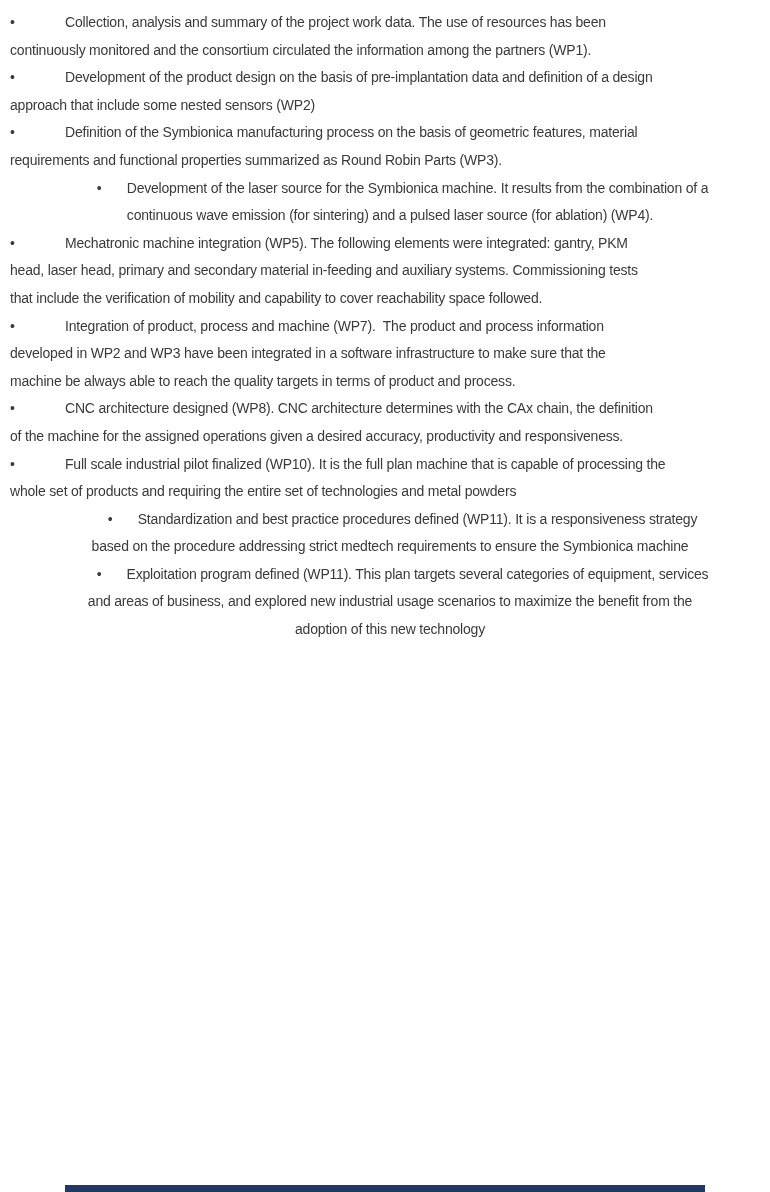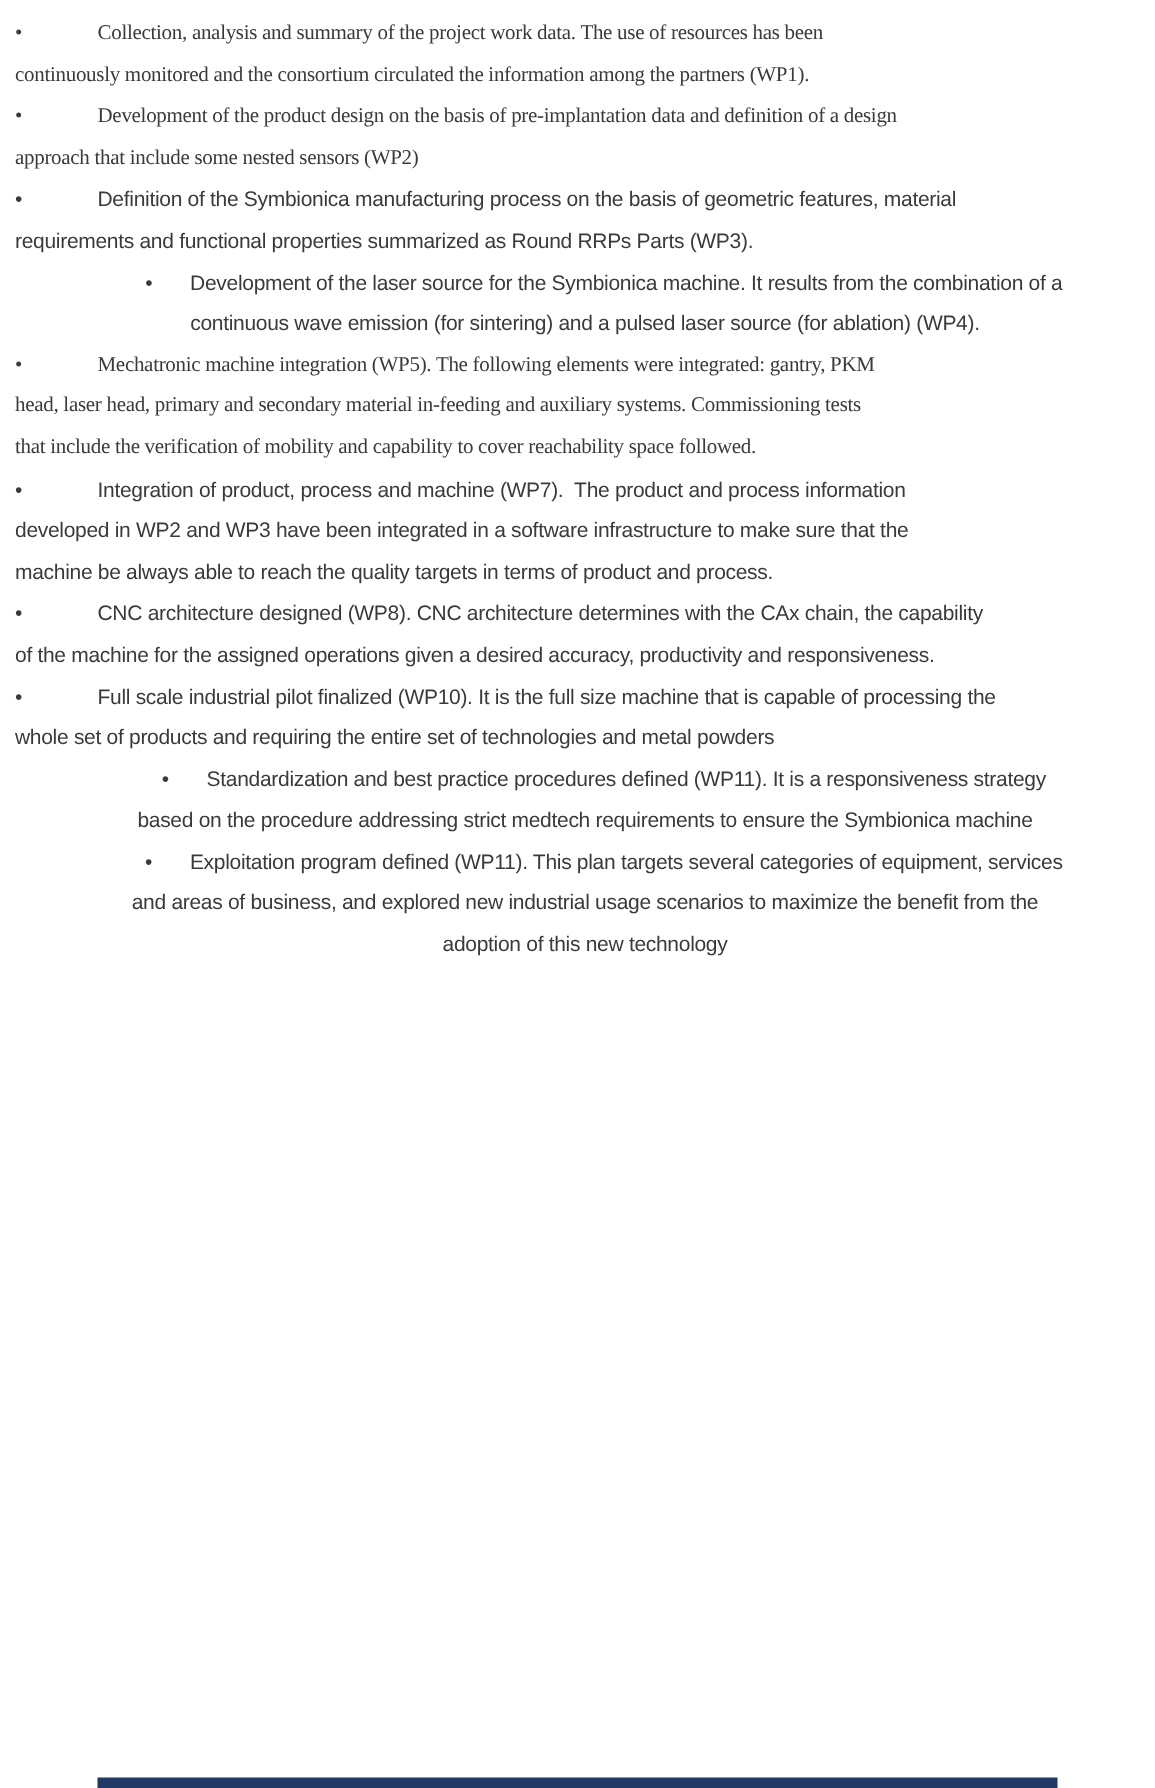--- a/index.html
+++ b/index.html
@@ -35,21 +35,21 @@
     color: #3a3a3a;
     white-space: pre;           
   }
   p.bullet-para .bullet {
     display: inline-block;
     width: 55px;                
     color: #3a3a3a;
     font-size: 14px;
   }
   
-  .sp-none     { margin-top: 2px; font-family: Liberation Serif, serif; }
+  .sp-none     { margin-top: 2px; }
   .sp-small    { margin-top: 14px; text-align: center; }
   .sp-blank    { margin-top: 31px; }
   .sp-blank-lg { margin-top: 38px; text-align: center; }
   p.bullet-para:first-child { margin-top: 0; }
 
   
   .bottom-table-edge {
     position: absolute;
     left: 65px;
     bottom: 0;
@@ -60,32 +60,32 @@
 </head>
 <body>
 
 <div class="page" style="background: rgb(255, 255, 255);">
   <div class="content" style="color: rgb(58, 58, 58);">
       <p class="bullet-para sp-none"><span class="bullet">•</span><span class="para-text">Collection, analysis and summary of the project work data. The use of resources has been
 continuously monitored and the consortium circulated the information among the partners (WP1).</span></p>
       <p class="bullet-para sp-none"><span class="bullet">•</span><span class="para-text">Development of the product design on the basis of pre-implantation data and definition of a design
 approach that include some nested sensors (WP2)</span></p>
       <p class="bullet-para sp-blank"><span class="bullet">•</span><span class="para-text">Definition of the Symbionica manufacturing process on the basis of geometric features, material
-requirements and functional properties summarized as Round RRPs Parts (WP3).</span></p>
+requirements and functional properties summarized as Round Robin Parts (WP3).</span></p>
       <p class="bullet-para sp-blank-lg"><span class="bullet">•</span><span class="para-text">Development of the laser source for the Symbionica machine. It results from the combination of a
 continuous wave emission (for sintering) and a pulsed laser source (for ablation) (WP4).</span></p>
       <p class="bullet-para sp-none"><span class="bullet">•</span><span class="para-text">Mechatronic machine integration (WP5). The following elements were integrated: gantry, PKM
 head, laser head, primary and secondary material in-feeding and auxiliary systems. Commissioning tests
 that include the verification of mobility and capability to cover reachability space followed.</span></p>
       <p class="bullet-para sp-blank"><span class="bullet">•</span><span class="para-text">Integration of product, process and machine (WP7).  The product and process information
 developed in WP2 and WP3 have been integrated in a software infrastructure to make sure that the
 machine be always able to reach the quality targets in terms of product and process.</span></p>
-      <p class="bullet-para sp-blank"><span class="bullet">•</span><span class="para-text">CNC architecture designed (WP8). CNC architecture determines with the CAx chain, the capability
+      <p class="bullet-para sp-blank"><span class="bullet">•</span><span class="para-text">CNC architecture designed (WP8). CNC architecture determines with the CAx chain, the definition
 of the machine for the assigned operations given a desired accuracy, productivity and responsiveness.</span></p>
-      <p class="bullet-para sp-blank"><span class="bullet">•</span><span class="para-text">Full scale industrial pilot finalized (WP10). It is the full size machine that is capable of processing the
+      <p class="bullet-para sp-blank"><span class="bullet">•</span><span class="para-text">Full scale industrial pilot finalized (WP10). It is the full plan machine that is capable of processing the
 whole set of products and requiring the entire set of technologies and metal powders</span></p>
       <p class="bullet-para sp-blank-lg"><span class="bullet">•</span><span class="para-text">Standardization and best practice procedures defined (WP11). It is a responsiveness strategy
 based on the procedure addressing strict medtech requirements to ensure the Symbionica machine</span></p>
       <p class="bullet-para sp-small"><span class="bullet">•</span><span class="para-text">Exploitation program defined (WP11). This plan targets several categories of equipment, services
 and areas of business, and explored new industrial usage scenarios to maximize the benefit from the
 adoption of this new technology</span></p>
     </div>
   <div class="bottom-table-edge" style="background: rgb(31, 56, 100);"></div>
 </div>
 

